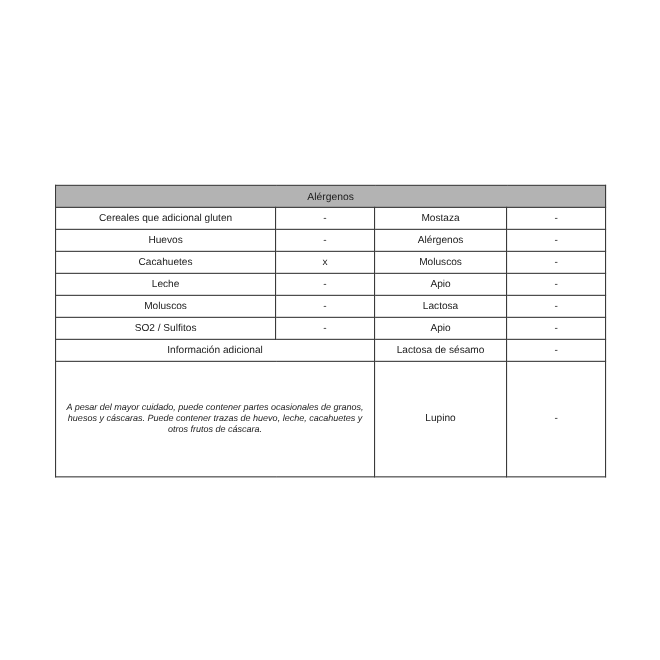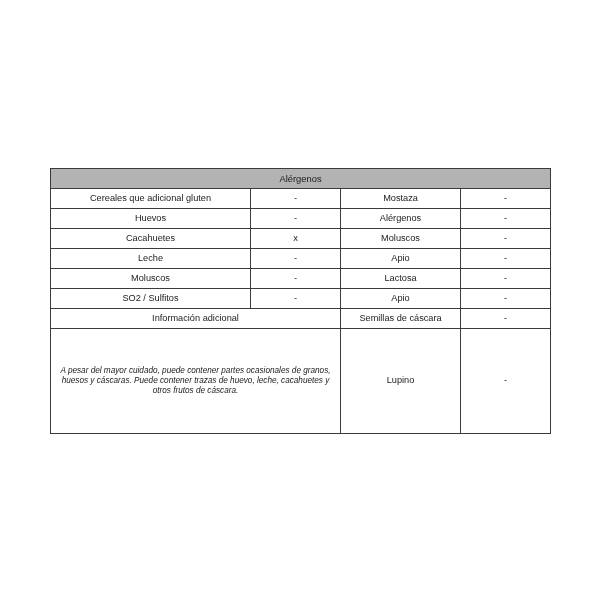--- a/index.html
+++ b/index.html
@@ -119,21 +119,21 @@
 
         <tr>
           <td class="row-cell">SO2 / Sulfitos</td>
           <td class="row-cell">-</td>
           <td class="row-cell">Apio</td>
           <td class="row-cell">-</td>
         </tr>
 
         <tr>
           <td class="row-cell" colspan="2">Información adicional</td>
-          <td class="row-cell">Semillas de cáscara</td>
+          <td class="row-cell">Lactosa de sésamo</td>
           <td class="row-cell">-</td>
         </tr>
 
         <tr>
           <td class="note-cell" colspan="2">
             <p>A pesar del mayor cuidado, puede contener partes ocasionales de granos, huesos y cáscaras. Puede contener trazas de huevo, leche, cacahuetes y otros frutos de cáscara.</p>
           </td>
           <td class="big-cell">Lupino</td>
           <td class="big-cell">-</td>
         </tr>

